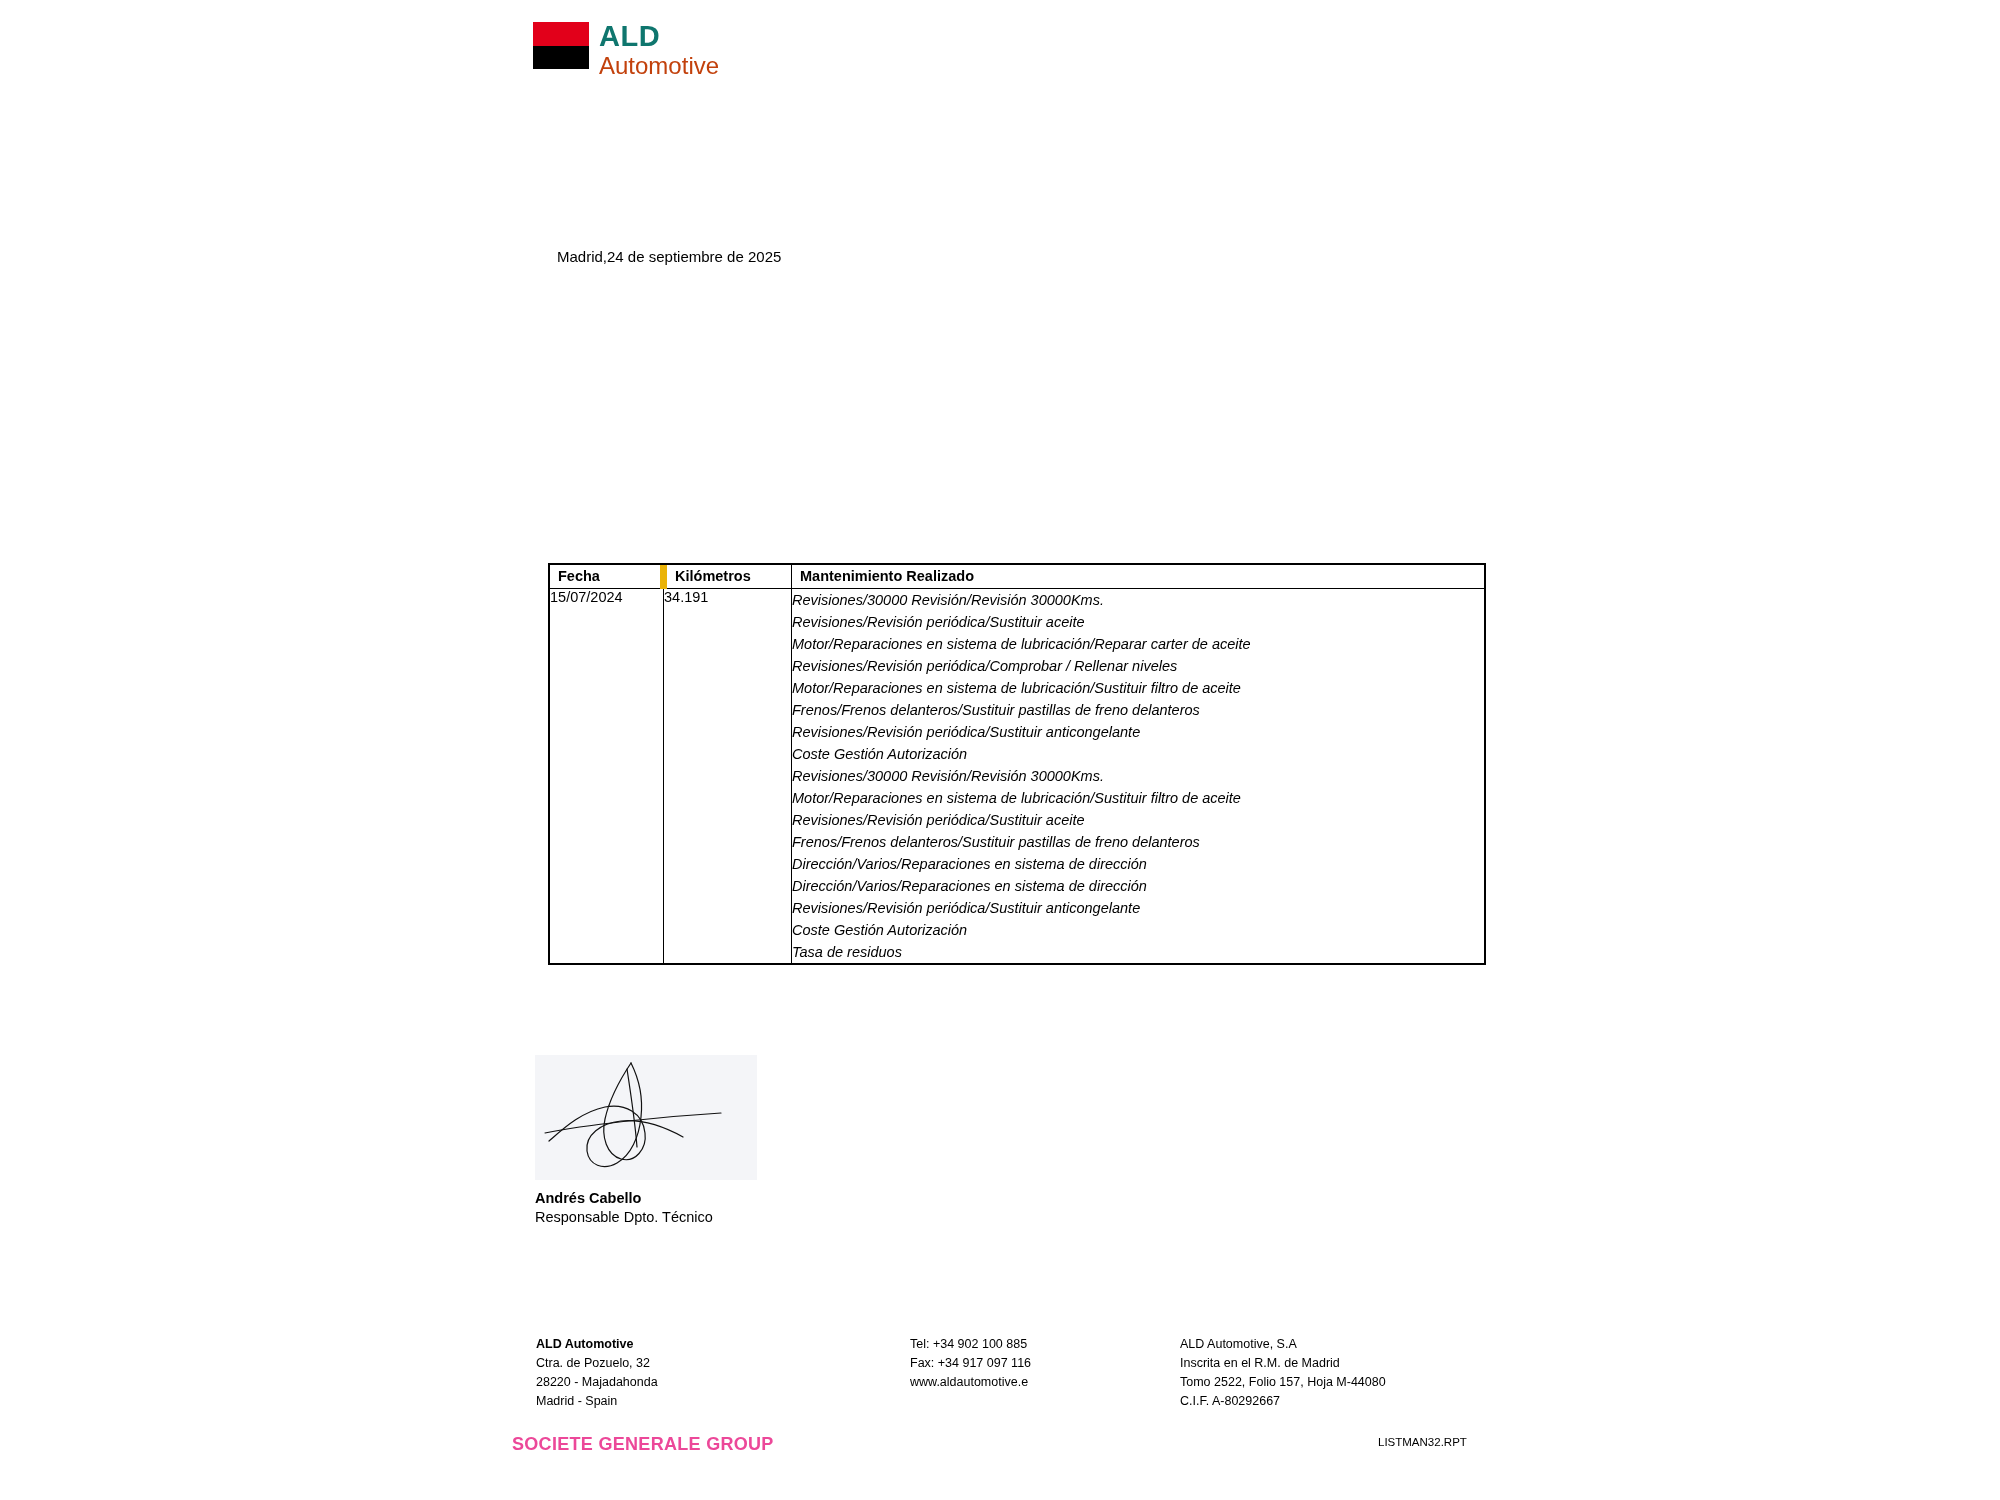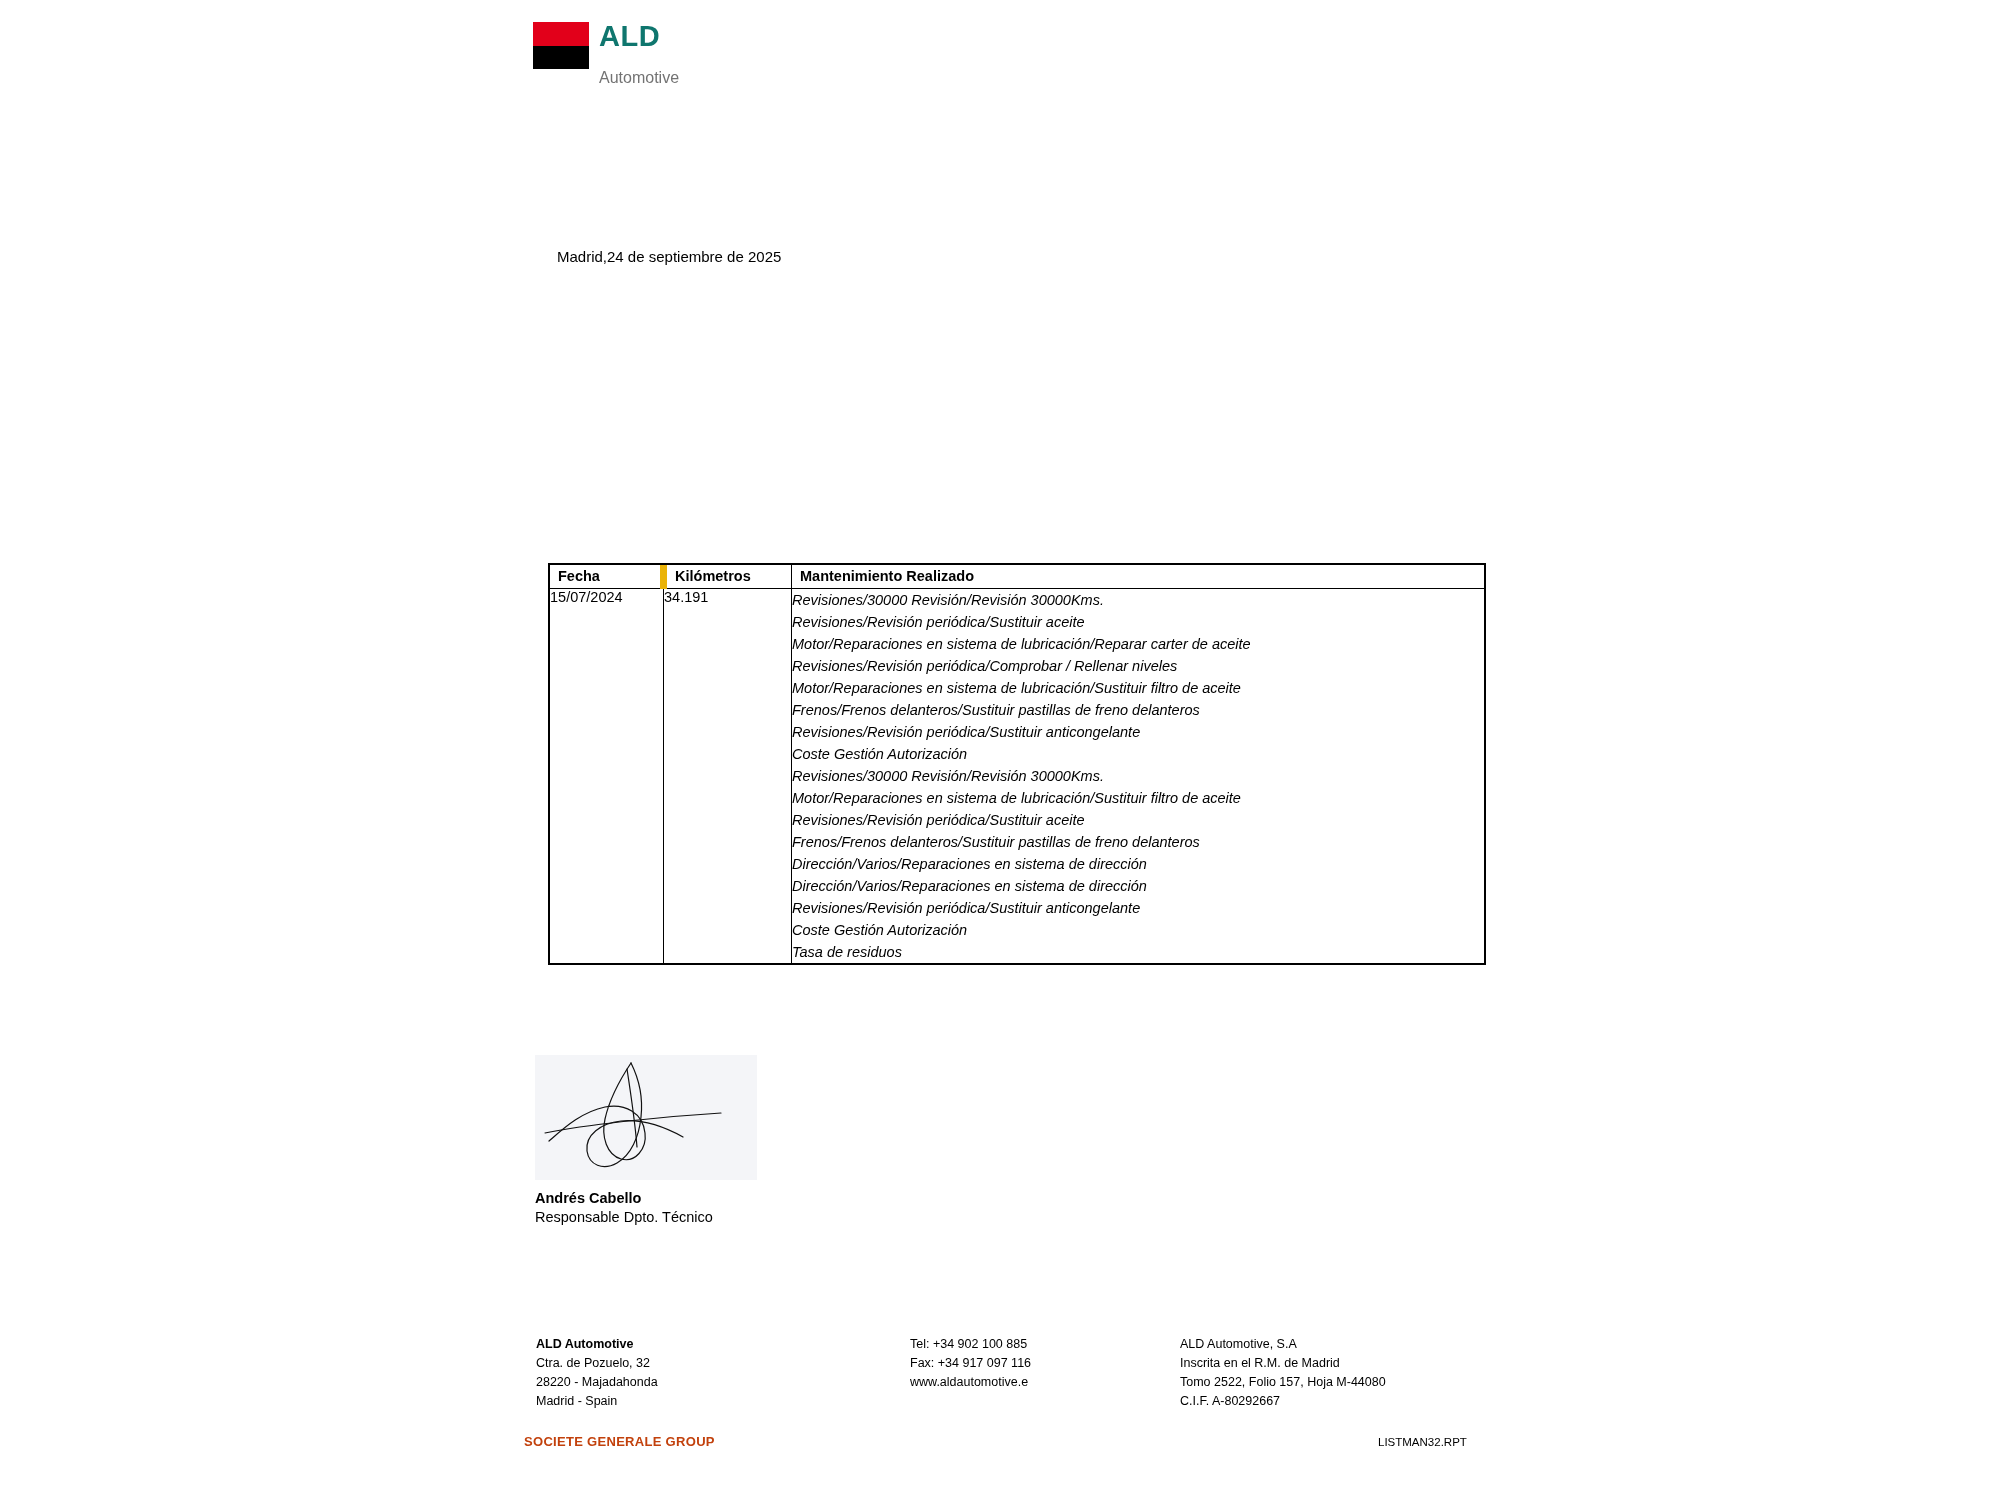--- a/index.html
+++ b/index.html
@@ -51,24 +51,24 @@
     flex-direction: column;
     line-height: 1.0;
   }
   .logo-ald {
     font-size: 29px;
     font-weight: bold;
     letter-spacing: 0.5px;
     color: #0f766e;
   }
   .logo-auto {
-    font-size: 16px;
+    font-size: 24px;
     font-weight: normal;
-    color: #737373;
-    margin-top: 19px;
+    color: #c2410c;
+    margin-top: 3px;
   }
 
   
   .doc-title {
     position: absolute;
     left: 0;
     top: 175px;
     width: 2000px;
     text-align: center;
     font-size: 20px;
@@ -191,26 +191,26 @@
   .footer .col {
     position: absolute;
     top: 0;
   }
   .footer .col1 { left: 536px; }
   .footer .col2 { left: 910px; }
   .footer .col3 { left: 1180px; }
   .footer .strong { font-weight: bold; }
   .sgg {
     position: absolute;
-    left: 524px;
+    left: 512px;
     top: 1434px;
-    font-size: 13px;
+    font-size: 18px;
     font-weight: bold;
     letter-spacing: 0.3px;
-    color: #c2410c;
+    color: #ec4899;
   }
   .rpt {
     position: absolute;
     left: 1378px;
     top: 1436px;
     font-size: 11.5px;
   }
 </style>
 </head>
 <body>

